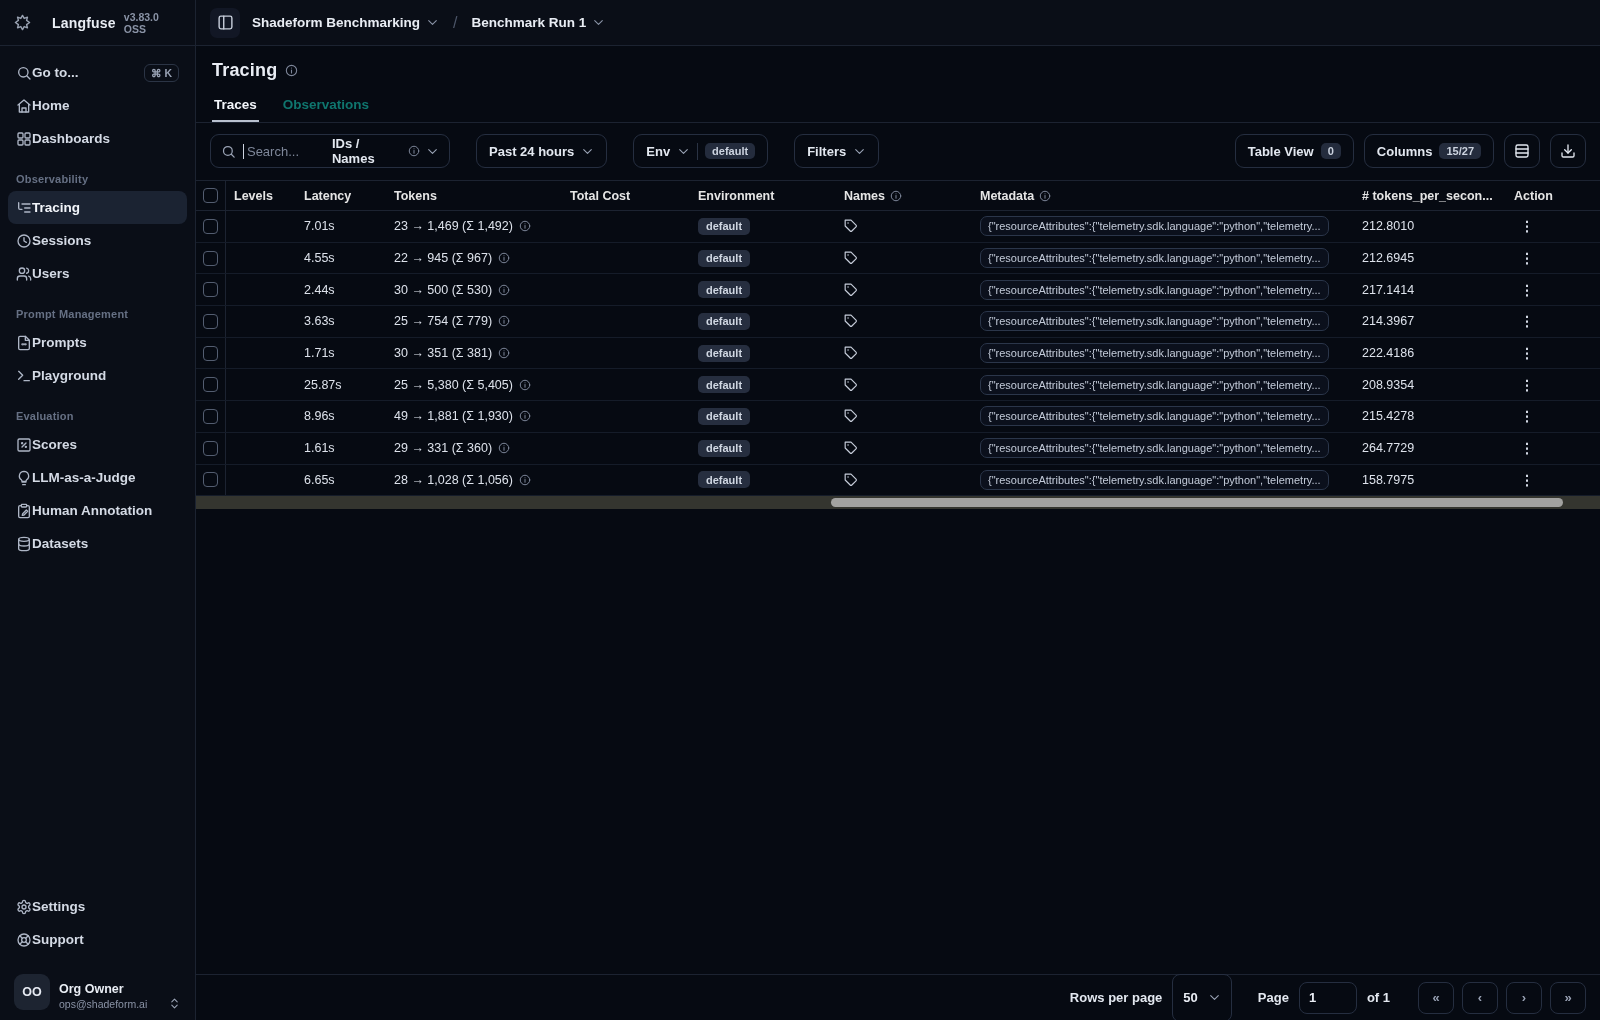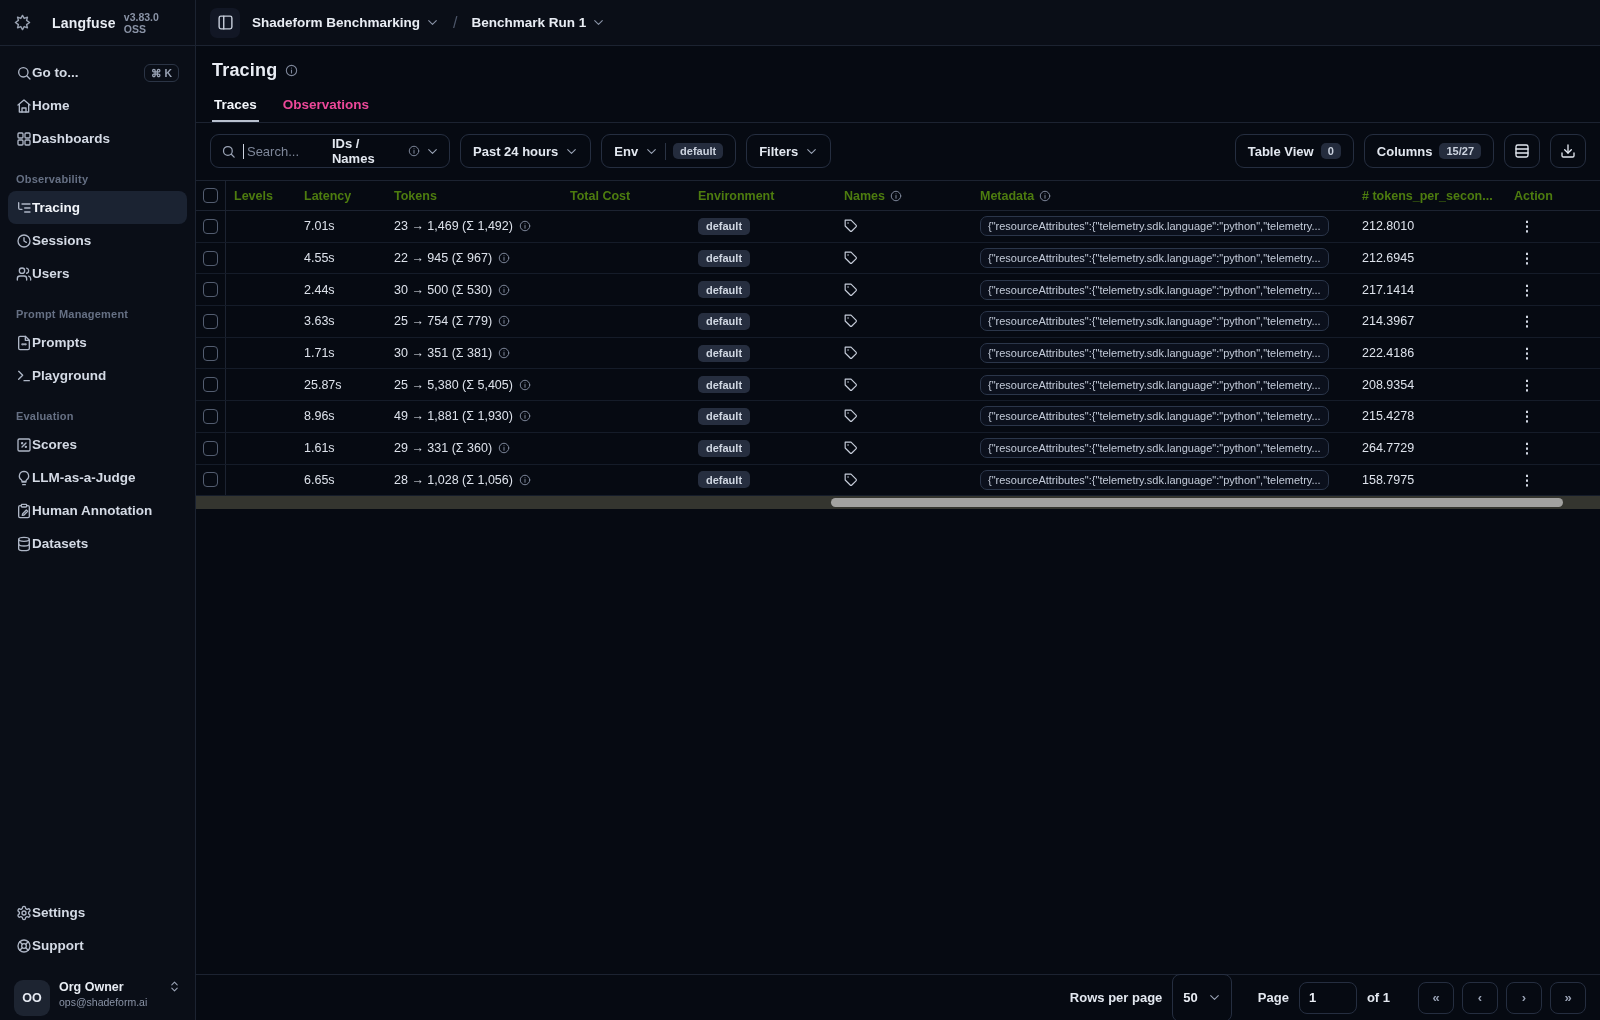--- a/index.html
+++ b/index.html
@@ -43,21 +43,21 @@
   }
   .sb-item .ic{ color:#aeb6c6; }
   .sb-item.active{ background:var(--active-bg); color:#f2f5fa; }
   .sb-section{ font-size:11px; font-weight:bold; color:var(--muted2); padding:18px 8px 6px; letter-spacing:.2px; }
   .kbd{
     margin-left:auto; border:1px solid #2b3445; border-radius:6px;
     font-size:10.5px; color:#9aa3b5; padding:2px 6px; font-weight:600;
   }
   .sb-spacer{ flex:1; }
   .sb-user{
-    display:flex; align-items:flex-start; gap:9px; padding:10px 8px 4px 8px; margin:0 6px;
+    display:flex; align-items:flex-end; gap:9px; padding:10px 8px 10px 8px; margin:0 6px;
   }
   .avatar{
     width:36px; height:36px; border-radius:9px; background:#1d2431;
     display:flex; align-items:center; justify-content:center;
     font-weight:bold; font-size:12.5px; color:#e6eaf2;
   }
   .user-name{ font-weight:bold; font-size:12.5px; line-height:1.25; }
   .user-email{ font-size:10.5px; color:var(--muted); }
 
   
@@ -71,26 +71,26 @@
     color:#c6cdda; cursor:pointer; background:#121725;
   }
   .crumb{ display:flex; align-items:center; gap:6px; font-weight:bold; font-size:13.5px; cursor:pointer; }
   .crumb .ic{ color:#8a93a6; }
   .crumb-sep{ color:#4c5568; font-size:16px; font-weight:400; padding:0 2px; }
 
   .page-head{ padding:14px 16px 0; display:flex; align-items:center; gap:8px; }
   .page-title{ font-size:18px; font-weight:bold; letter-spacing:.2px; }
   .tabs{ display:flex; gap:22px; padding:0 16px; margin-top:10px; border-bottom:1px solid var(--border); }
   .tab{
-    padding:6px 2px 8px; font-weight:bold; font-size:13.5px; color:#ec4899;
+    padding:6px 2px 8px; font-weight:bold; font-size:13.5px; color:#0f766e;
     border-bottom:2px solid transparent; cursor:pointer;
   }
   .tab.active{ color:#f3f6fb; border-bottom-color:#b9c1cf; }
 
-  .toolbar{ display:flex; align-items:flex-start; gap:10px; padding:11px 14px 12px; }
+  .toolbar{ display:flex; align-items:flex-start; gap:26px; padding:11px 14px 12px; }
   .ctl{
     height:34px; border:1px solid var(--ctl-border); border-radius:9px;
     display:flex; align-items:center; gap:7px; padding:0 12px;
     font-weight:600; font-size:13px; color:#e3e8f0; cursor:pointer; background:transparent;
   }
   .ctl .ic{ color:#9aa3b5; }
   .search-box{ width:240px; padding:0 10px; cursor:text; }
   .caret{ width:1px; height:15px; background:#cdd4e0; margin-right:-4px; }
   .search-input{
     background:transparent; border:none; outline:none; color:#e3e8f0;
@@ -104,21 +104,21 @@
     padding:2px 7px; font-size:11px; font-weight:600;
   }
   .toolbar-right{ margin-left:auto; display:flex; align-items:center; gap:10px;padding-left:44px; }
   .icon-btn{ padding:0 9px; }
 
   
   .table-wrap{ display:flex; flex-direction:column; min-height:0; }
   .trow{ display:grid; grid-template-columns:var(--cols); align-items:center; }
   .thead{
     height:31px; border-top:1px solid var(--border); border-bottom:1px solid var(--border);
-    color:#4d7c0f; font-weight:600; font-size:12.5px;
+    color:#e5e5e5; font-weight:600; font-size:12.5px;
   }
   .th{ padding:0 8px; display:flex; align-items:center; gap:5px; white-space:nowrap; overflow:hidden; }
   .tbody .trow{ height:31.7px; border-bottom:1px solid #151c29; cursor:pointer; }
   .cell{ padding:0 8px; font-size:12.5px; color:#dde2eb; white-space:nowrap; overflow:hidden; display:flex; align-items:center; gap:6px; }
   .cb-cell{ display:flex; align-items:center; justify-content:center; height:100%; border-right:1px solid var(--border); }
   .checkbox{
     width:15px; height:15px; border:1.5px solid #535d70; border-radius:4px; background:transparent; cursor:pointer;
   }
   .env-badge{ background:#262e3f; color:#d0d7e2; border-radius:5px; padding:2.5px 8px; font-size:11px; font-weight:600; }
   .tag-ic{ color:#c6cdda; cursor:pointer; }

